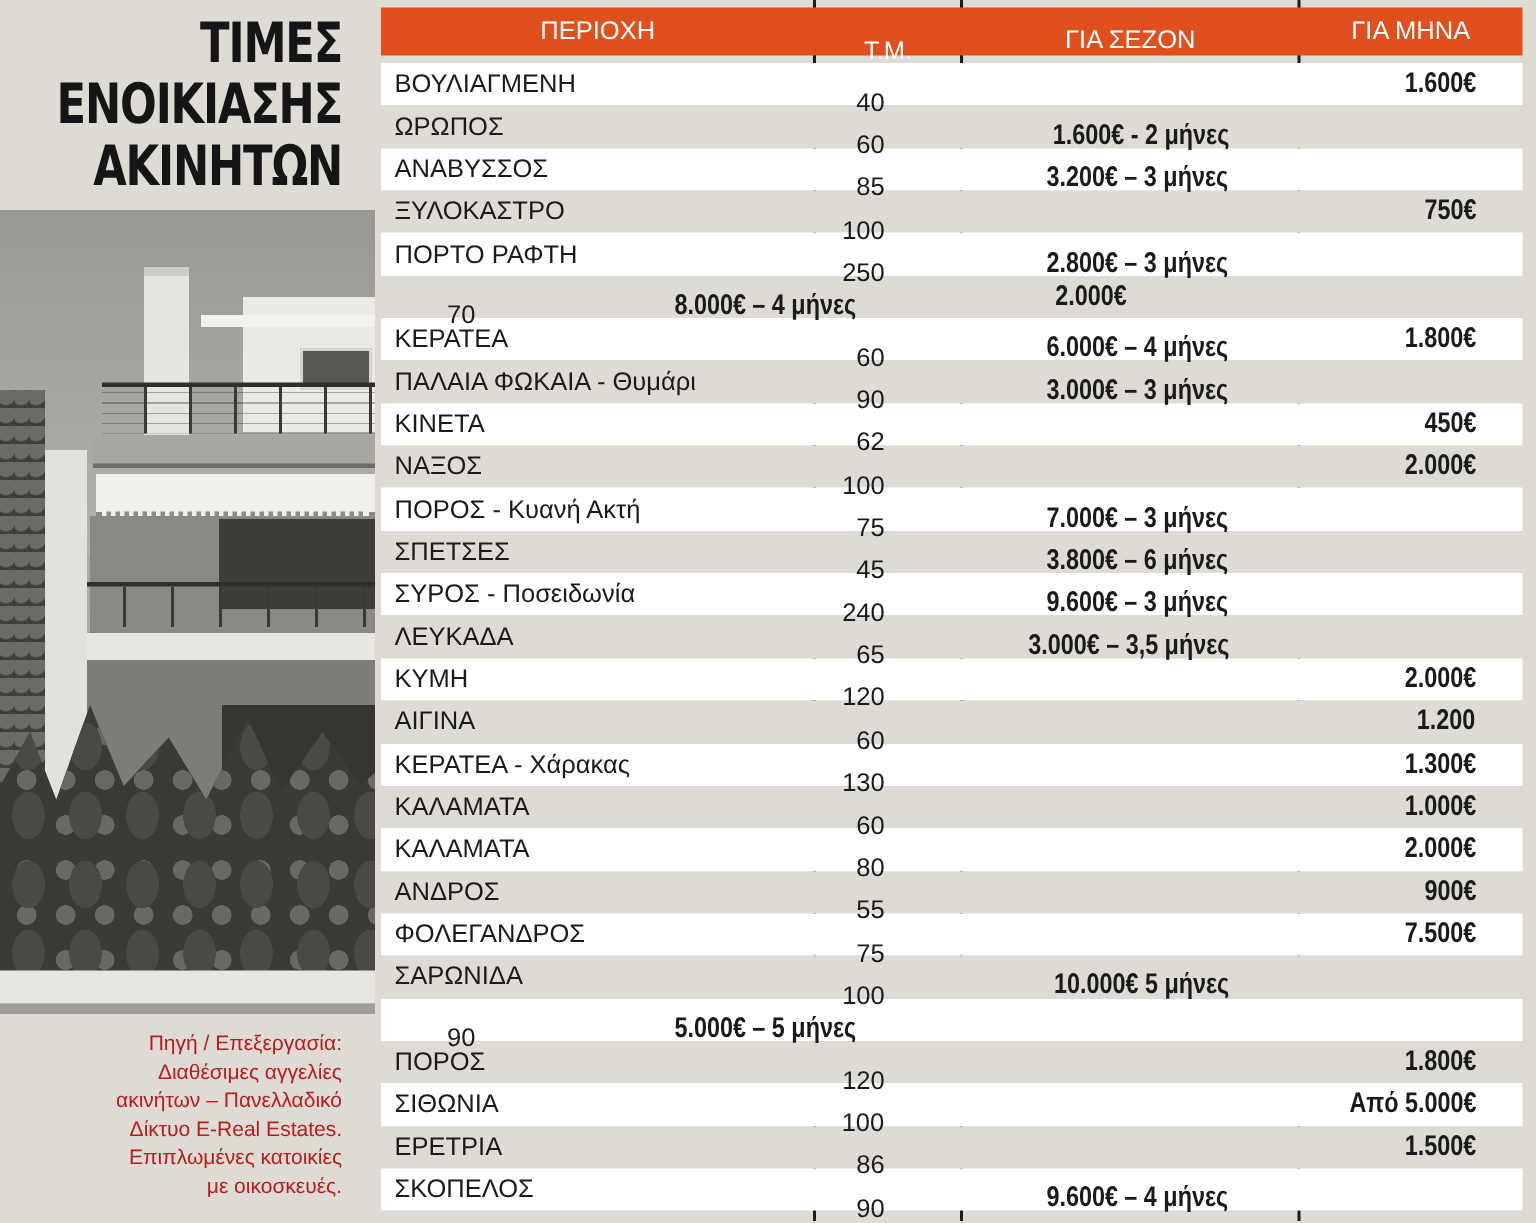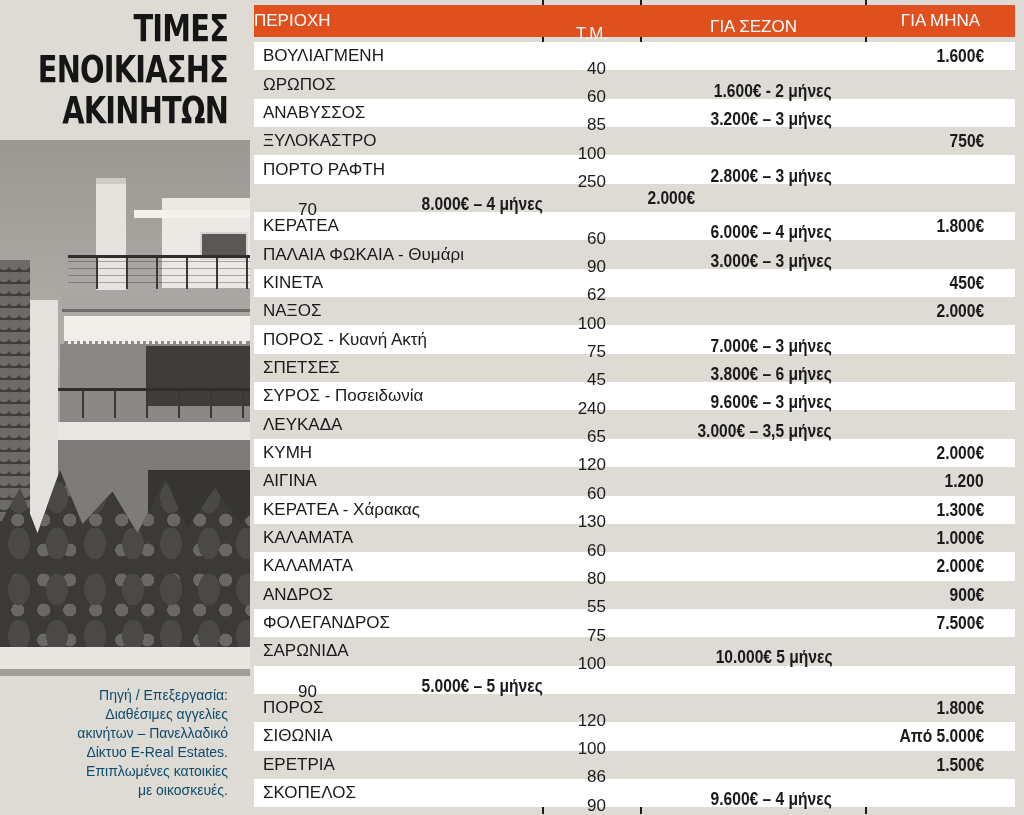--- a/index.html
+++ b/index.html
@@ -61,35 +61,35 @@
       #3b3a37;
     clip-path: polygon(0 30%, 8% 10%, 15% 35%, 24% 0%, 33% 30%, 45% 12%, 55% 35%, 66% 5%, 75% 32%, 86% 10%, 96% 30%, 100% 25%, 100% 100%, 0 100%); }
   .photo .curb { position:absolute; left:0; top:507px; width:250px; height:22px; background:#e8e6e1; }
   .photo .pavement { position:absolute; left:0; top:529px; width:250px; height:7px; background:#9f9d98; }
 
   .source-note {
     position: absolute; right: 24px; top: 686px;
     text-align: right;
     font-size: 14px;
     line-height: 19px;
-    color: #0c4a6e;
+    color: #b91c1c;
   }
   .source-note span { display: block; }
 
   
   .table {
     position: absolute; left: 254px; top: 5px; width: 761px;
   }
   .thead {
     display: flex; height: 32px; background: #e0501f; color: #fff;
     font-size: 17px; align-items: center;
   }
-  .thead .c { text-align: left; line-height: 32px; }
+  .thead .c { text-align: center; line-height: 32px; }
   .gap { height: 5px; }
-  .row { display: flex; height: 28.35px; align-items: center; }
+  .row { display: flex; height: 28.35px; align-items: center; gap: 28px; }
   .row.odd { background: #ffffff; }
   .row.even { background: #dedbd4; }
   .c1 { width: 289px; padding-left: 9px; font-size: 17px; }
   .c2 { width: 98px; text-align: right; padding-right: 35px; font-size: 17px; margin-top: 25px; }
   .c3 { width: 225px; text-align: right; padding-right: 34px; margin-top: 12px; }
   .c4 { width: 149px; text-align: right; padding-right: 31px; }
   .thead .c1 { padding-left: 0; }
   .thead .c2, .thead .c3, .thead .c4 { padding-right: 0; text-align: center; }
   .val {
     font-family: "Liberation Sans", sans-serif;

